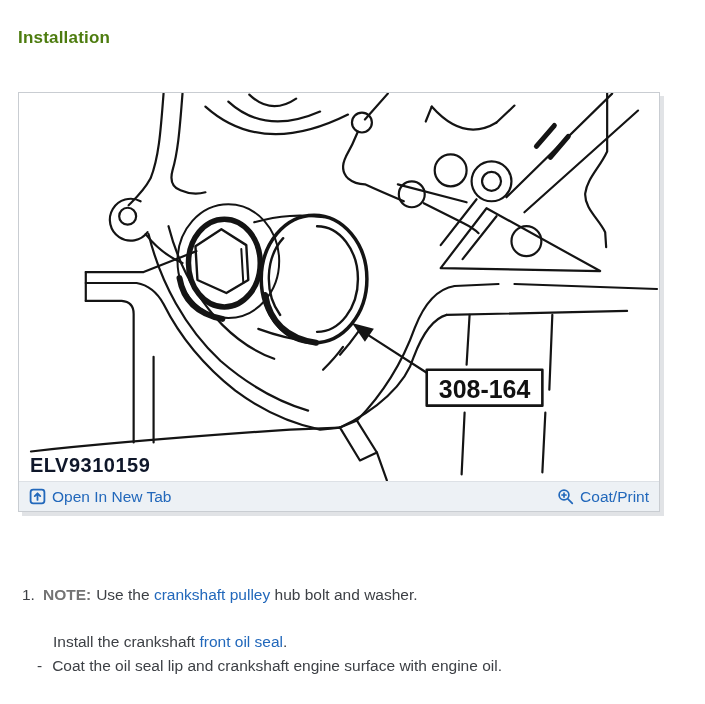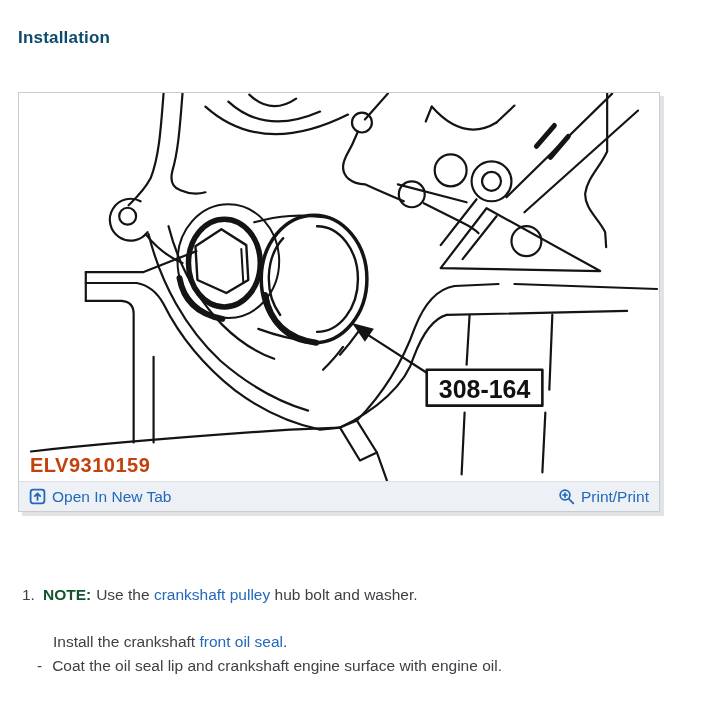--- a/index.html
+++ b/index.html
@@ -1,41 +1,41 @@
 <!DOCTYPE html>
 <html><head>
 <meta charset="utf-8">
 <style>
   * { box-sizing: border-box; margin: 0; padding: 0; }
   html,body { width:705px; height:704px; background:#ffffff;
     font-family:"Liberation Sans", sans-serif; }
   .page { position:relative; width:705px; height:704px; overflow:hidden; }
 
   .heading { position:absolute; left:18px; top:28px; font-size:17px;
-    font-weight:700; color:#0c4a6e; letter-spacing:.2px; }
+    font-weight:700; color:#4d7c0f; letter-spacing:.2px; }
 
   .figure-card { position:absolute; left:18px; top:92px; width:642px;
     background:#ffffff; border:1px solid #c9cdd2;
     box-shadow:4px 4px 0 rgba(176,181,188,.38); }
   .drawing-area { position:relative; width:640px; height:388px; background:#fff; overflow:hidden; }
   .drawing-area svg { display:block; }
   .fig-code { position:absolute; left:11px; bottom:4px; font-size:20px;
-    font-weight:700; color:#c2410c; letter-spacing:.5px; }
+    font-weight:700; color:#0f172a; letter-spacing:.5px; }
 
   .fig-toolbar { display:flex; justify-content:space-between; align-items:center;
     height:30px; background:#edf1f5; border-top:1px solid #dde1e6; padding:0 10px; }
   .tool-link { display:flex; align-items:center; gap:6px; color:#2268bb;
     font-size:15.5px; cursor:pointer; text-decoration:none; }
   .tool-link svg { display:block; }
 
   .instructions { position:absolute; left:22px; top:586px; width:660px;
     font-size:15.5px; color:#3d4045; }
   .step-line { display:flex; }
   .step-num { margin-right:8px; color:#3d4045; }
-  .note-label { font-weight:700; color:#14532d; margin-right:5px; }
+  .note-label { font-weight:700; color:#737373; margin-right:5px; }
   .inline-link { color:#2268bb; cursor:pointer; }
   .para { margin-left:31px; margin-top:29px; }
   .dash-line { margin-left:15px; margin-top:6px; display:flex; }
   .dash { margin-right:10px; }
 </style>
 </head>
 <body>
 
 <div class="page">
 
@@ -137,21 +137,21 @@
         <span>Open In New Tab</span>
       </a>
       <a class="tool-link">
         <span>
           <svg width="17" height="17" viewBox="0 0 16 16" fill="none" stroke="#2268bb" stroke-width="1.6" stroke-linecap="round">
             <circle cx="6.6" cy="6.6" r="4.6"></circle>
             <path d="M10.2 10.2 L14.4 14.4"></path>
             <path d="M6.6 4.7 V8.5 M4.7 6.6 H8.5"></path>
           </svg>
         </span>
-        <span>Print/Print</span>
+        <span>Coat/Print</span>
       </a>
     </div>
   </div>
 
   <div class="instructions">
     <div class="step-line">
       <span class="step-num">1.</span>
       <span>
         <span class="note-label">NOTE:</span><span>Use the&nbsp;</span><span class="inline-link">crankshaft pulley</span><span>&nbsp;hub bolt and washer.</span>
       </span>

